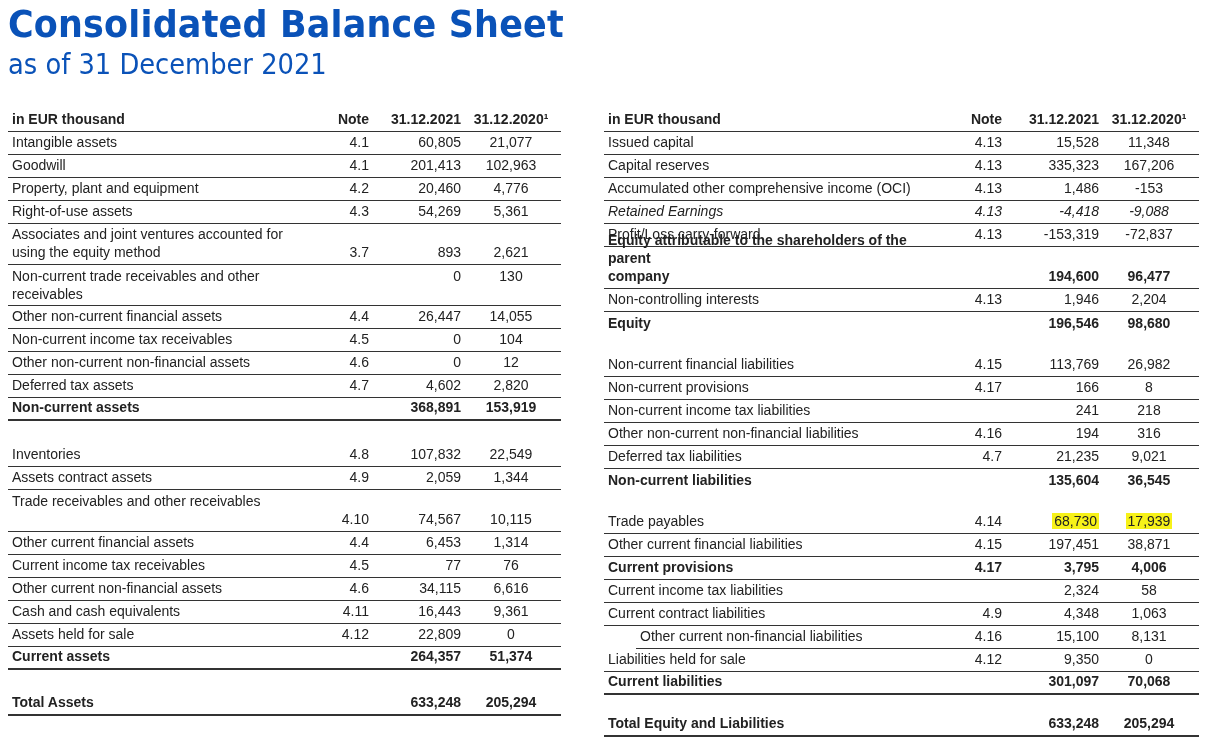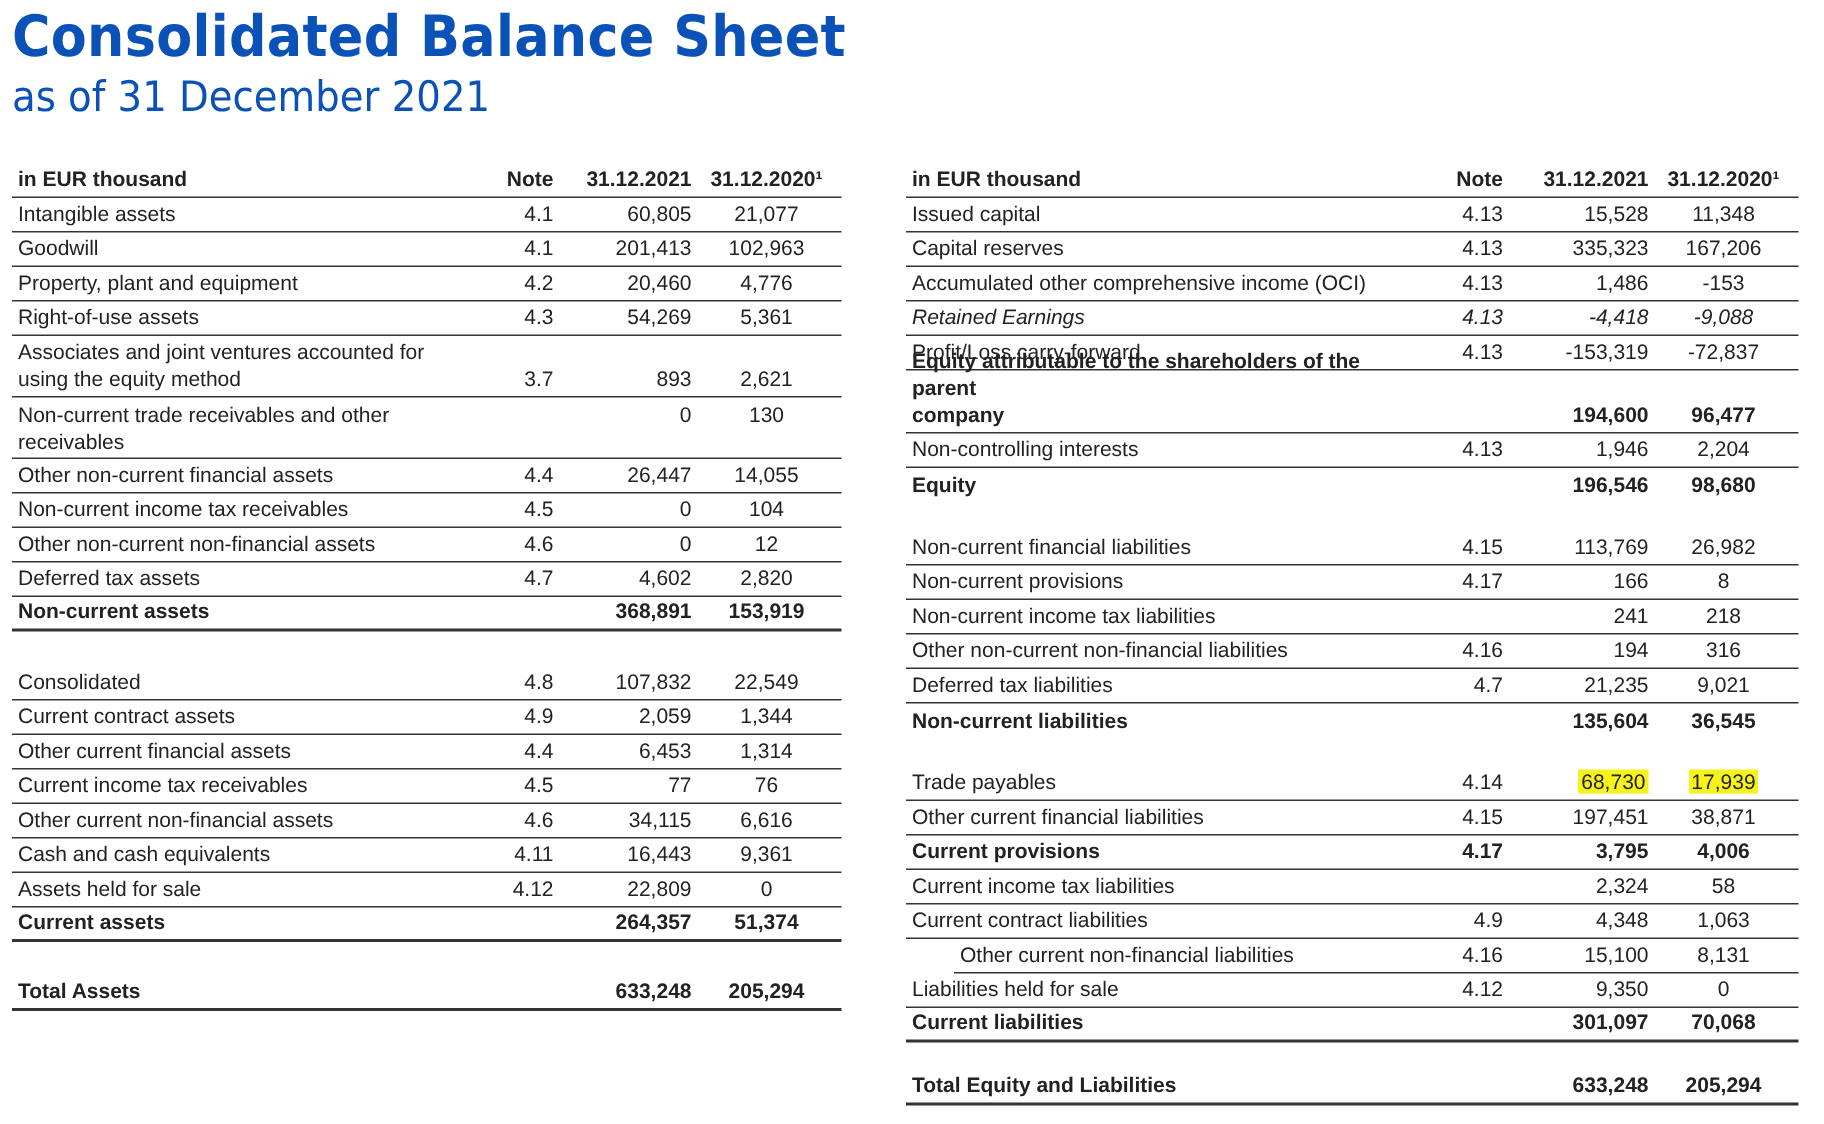--- a/index.html
+++ b/index.html
@@ -114,30 +114,37 @@
     <span class="v1">4,602</span>
     <span class="v2">2,820</span>
   </div>
   <div class="row bold thick" style="height:23px;">
     <span class="lbl">Non-current assets</span>
     <span class="note"></span>
     <span class="v1">368,891</span>
     <span class="v2">153,919</span>
   </div>
   <div class="row" style="height:46px;">
-    <span class="lbl">Consolidated</span>
+    <span class="lbl">Inventories</span>
     <span class="note">4.8</span>
     <span class="v1">107,832</span>
     <span class="v2">22,549</span>
   </div>
   <div class="row" style="height:23px;">
-    <span class="lbl">Current contract assets</span>
+    <span class="lbl">Assets contract assets</span>
     <span class="note">4.9</span>
     <span class="v1">2,059</span>
     <span class="v2">1,344</span>
+  </div>
+  <div class="row" style="height:42px; position:relative;">
+    <span class="lbl" style="position:absolute; left:0; top:2px;">Trade receivables and other receivables</span>
+    <span class="lbl"></span>
+    <span class="note">4.10</span>
+    <span class="v1">74,567</span>
+    <span class="v2">10,115</span>
   </div>
   <div class="row" style="height:23px;">
     <span class="lbl">Other current financial assets</span>
     <span class="note">4.4</span>
     <span class="v1">6,453</span>
     <span class="v2">1,314</span>
   </div>
   <div class="row" style="height:23px;">
     <span class="lbl">Current income tax receivables</span>
     <span class="note">4.5</span>

